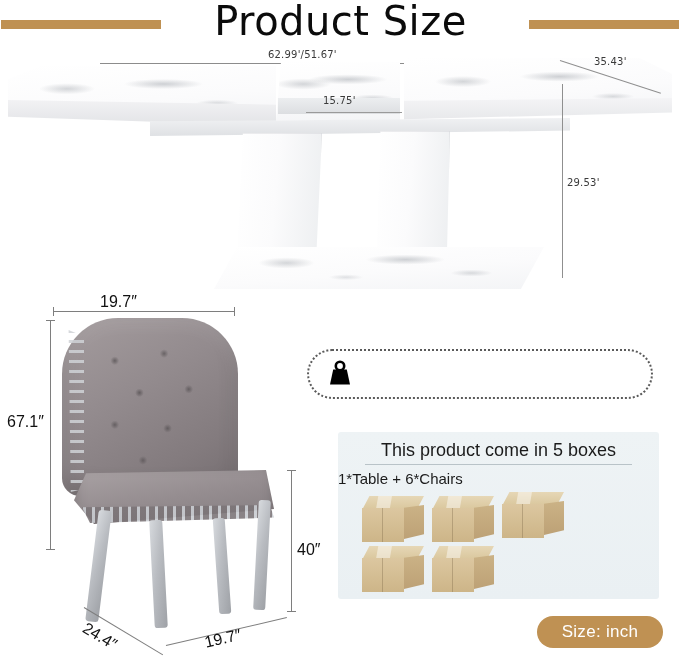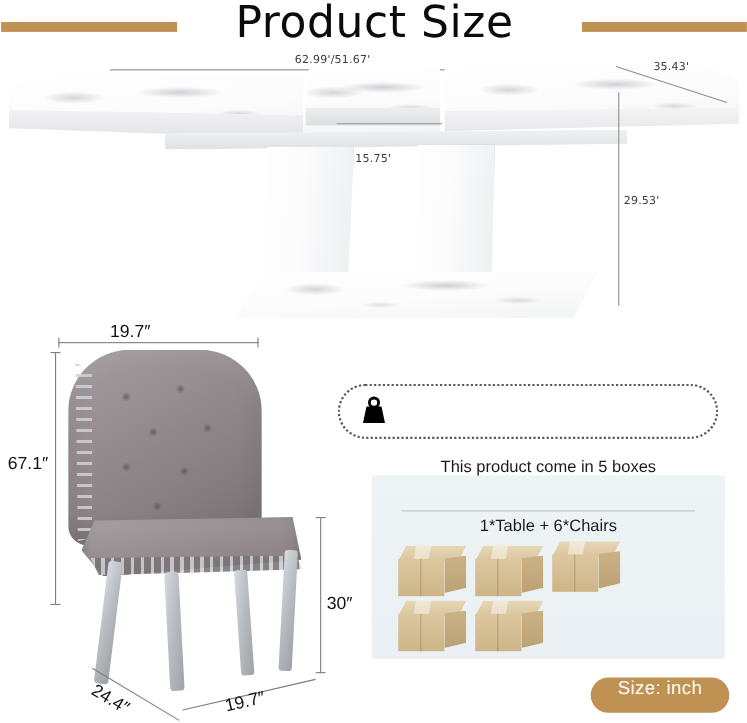--- a/index.html
+++ b/index.html
@@ -88,21 +88,21 @@
   #base{
     left:214px;top:247px;width:330px;height:42px;
     clip-path:polygon(7% 0%, 100% 0%, 93% 100%, 0% 100%);
   }
   
   #t-35-line{left:560px;top:60px;width:106px;height:1px;background:#8f8f8f;
     transform:rotate(18deg);transform-origin:left center;}
   #t-35-label{left:594px;top:56px;}
   #t-2953-line{left:562px;top:84px;width:1px;height:194px;background:#8f8f8f;}
   #t-2953-label{left:567px;top:177px;}
-  #t-1575-label{left:323px;top:95px;margin-top:44px;}
+  #t-1575-label{left:323px;top:95px;}
   #t-1575-line{left:306px;top:112px;width:96px;height:1px;background:#9a9a9a;}
 
   
   #chair-fig{left:0;top:296px;width:330px;height:361px;}
 
   
   #c-w-line{left:53px;top:311px;width:182px;height:1px;background:#7e7e7e;}
   #c-w-l{left:53px;top:307px;width:1px;height:9px;background:#7e7e7e;}
   #c-w-r{left:234px;top:307px;width:1px;height:9px;background:#7e7e7e;}
   #c-w-label{left:100px;top:293px;}
@@ -181,26 +181,26 @@
   }
   #weight-text{font-size:19px;color:#111;white-space:nowrap;}
 
   
   #boxes-panel{
     left:338px;top:432px;width:321px;height:167px;
     background:linear-gradient(180deg,#eef3f5 0%,#eaf0f3 100%);
     border-radius:3px;
   }
   #boxes-title{
-    left:338px;top:416px;width:321px;text-align:center;
-    font-size:15px;color:#1b1b1b;
+    left:338px;top:440px;width:321px;text-align:center;
+    font-size:18px;color:#1b1b1b;
   }
   #boxes-divider{left:365px;top:464px;width:267px;height:1px;background:#b9c3c8;}
   #boxes-sub{
-    left:338px;top:470px;width:321px;text-align:center;
+    left:338px;top:470px;width:321px;text-align:left;
     font-size:15px;color:#1b1b1b;
   }
   .carton{position:absolute;width:62px;height:46px;}
   .carton .top{
     position:absolute;left:0;top:0;width:62px;height:14px;
     background:linear-gradient(180deg,#e6d7b6,#d9c69c);
     clip-path:polygon(12% 0%,100% 0%,88% 100%,0% 100%);
   }
   .carton .front{
     position:absolute;left:0;top:12px;width:42px;height:34px;
@@ -216,21 +216,21 @@
     background:rgba(255,255,255,.45);
     clip-path:polygon(14% 0%,100% 0%,86% 100%,0% 100%);
   }
   .carton .seam{
     position:absolute;left:20px;top:12px;width:1px;height:34px;background:rgba(120,100,70,.35);
   }
 
   
   #size-badge{
     left:537px;top:616px;width:126px;height:32px;border-radius:16px;
-    background:#bf9153;display:flex;justify-content:center;
+    background:#bf9153;display:flex;align-items:center;justify-content:center;
   }
   #size-badge span{color:#fff;font-size:17px;letter-spacing:.3px;}
 </style>
 </head>
 <body>
 
 <div class="abs" id="header">
   <div class="abs rule" id="rule-left"></div>
   <div class="abs" id="title">Product Size</div>
   <div class="abs rule" id="rule-right"></div>
@@ -277,21 +277,21 @@
 <div class="abs" id="chair-seat"></div>
 <div class="abs" id="seat-trim"></div>
 <div class="abs chair-leg" id="cl-1"></div>
 <div class="abs chair-leg" id="cl-2"></div>
 <div class="abs chair-leg" id="cl-3"></div>
 <div class="abs chair-leg" id="cl-4"></div>
 
 <div class="abs" id="c-s-line"></div>
 <div class="abs" id="c-s-t"></div>
 <div class="abs" id="c-s-b"></div>
-<div class="abs dimtxt-lg" id="c-s-label">30″</div>
+<div class="abs dimtxt-lg" id="c-s-label">40″</div>
 
 <div class="abs" id="c-d-line"></div>
 <div class="abs dimtxt-lg" id="c-d-label">24.4″</div>
 <div class="abs" id="c-b-line"></div>
 <div class="abs dimtxt-lg" id="c-b-label">19.7″</div>
 
 <div class="abs" id="weight-box">
   <svg width="30" height="30" viewBox="0 0 30 30">
     <circle cx="15" cy="7" r="4.2" fill="none" stroke="#000" stroke-width="2.6"></circle>
     <path d="M8.2 10.5 H21.8 L25 25.5 H5 Z" fill="#000"></path>

